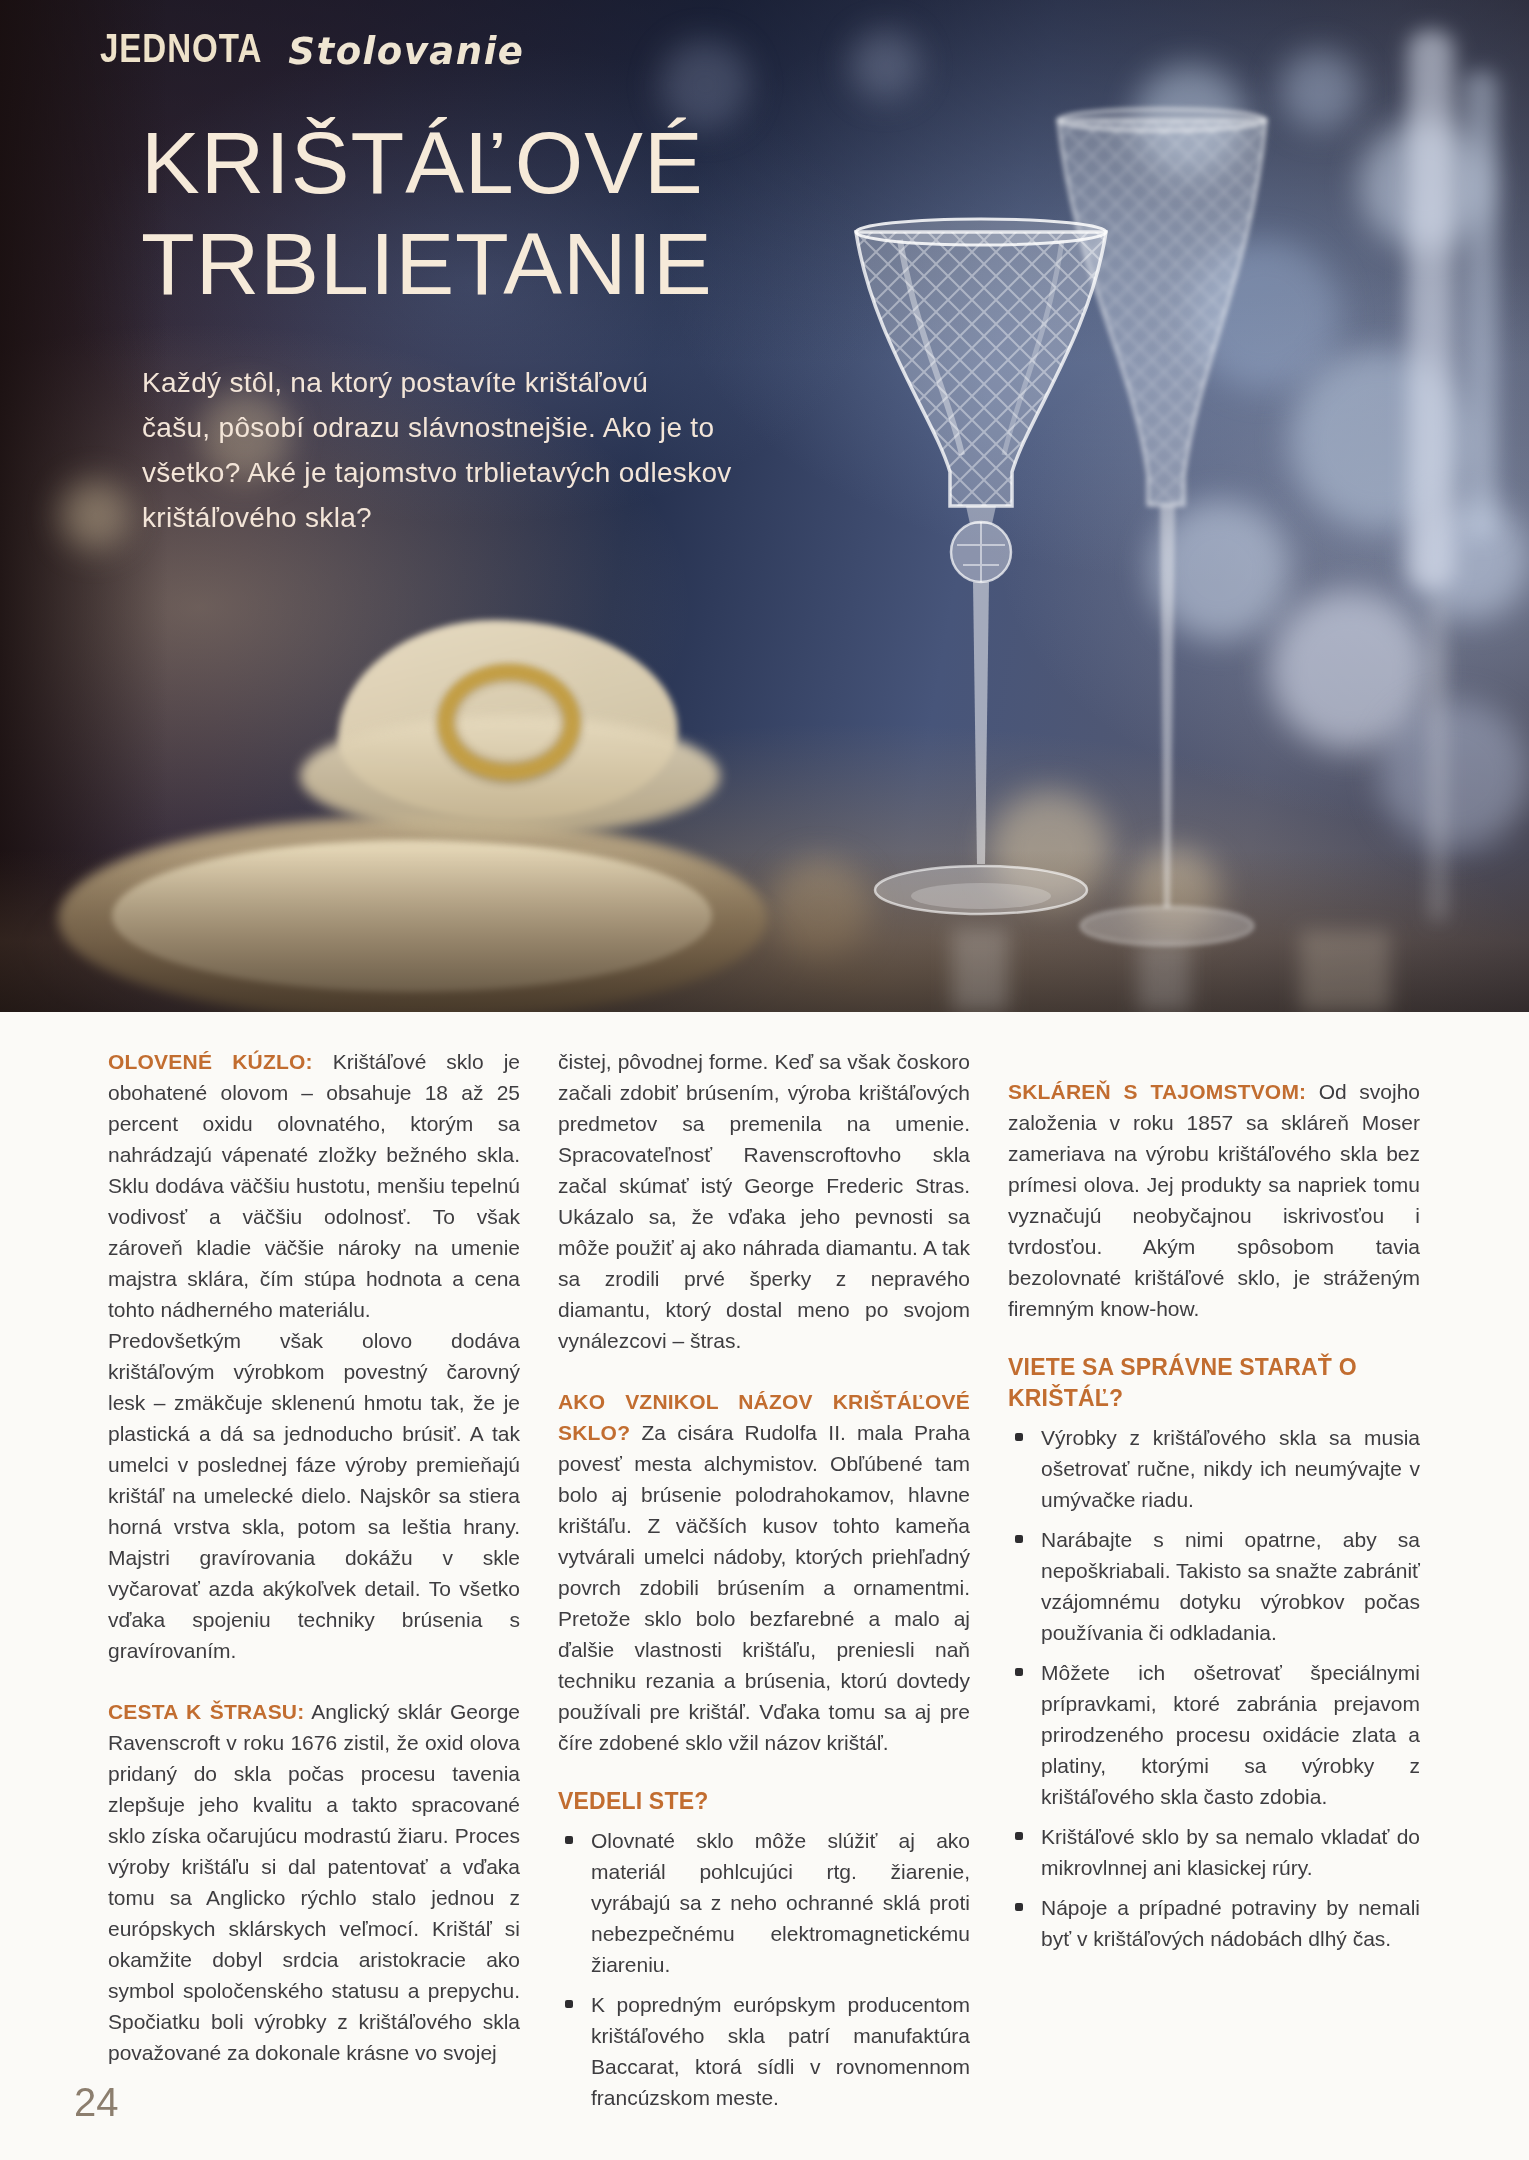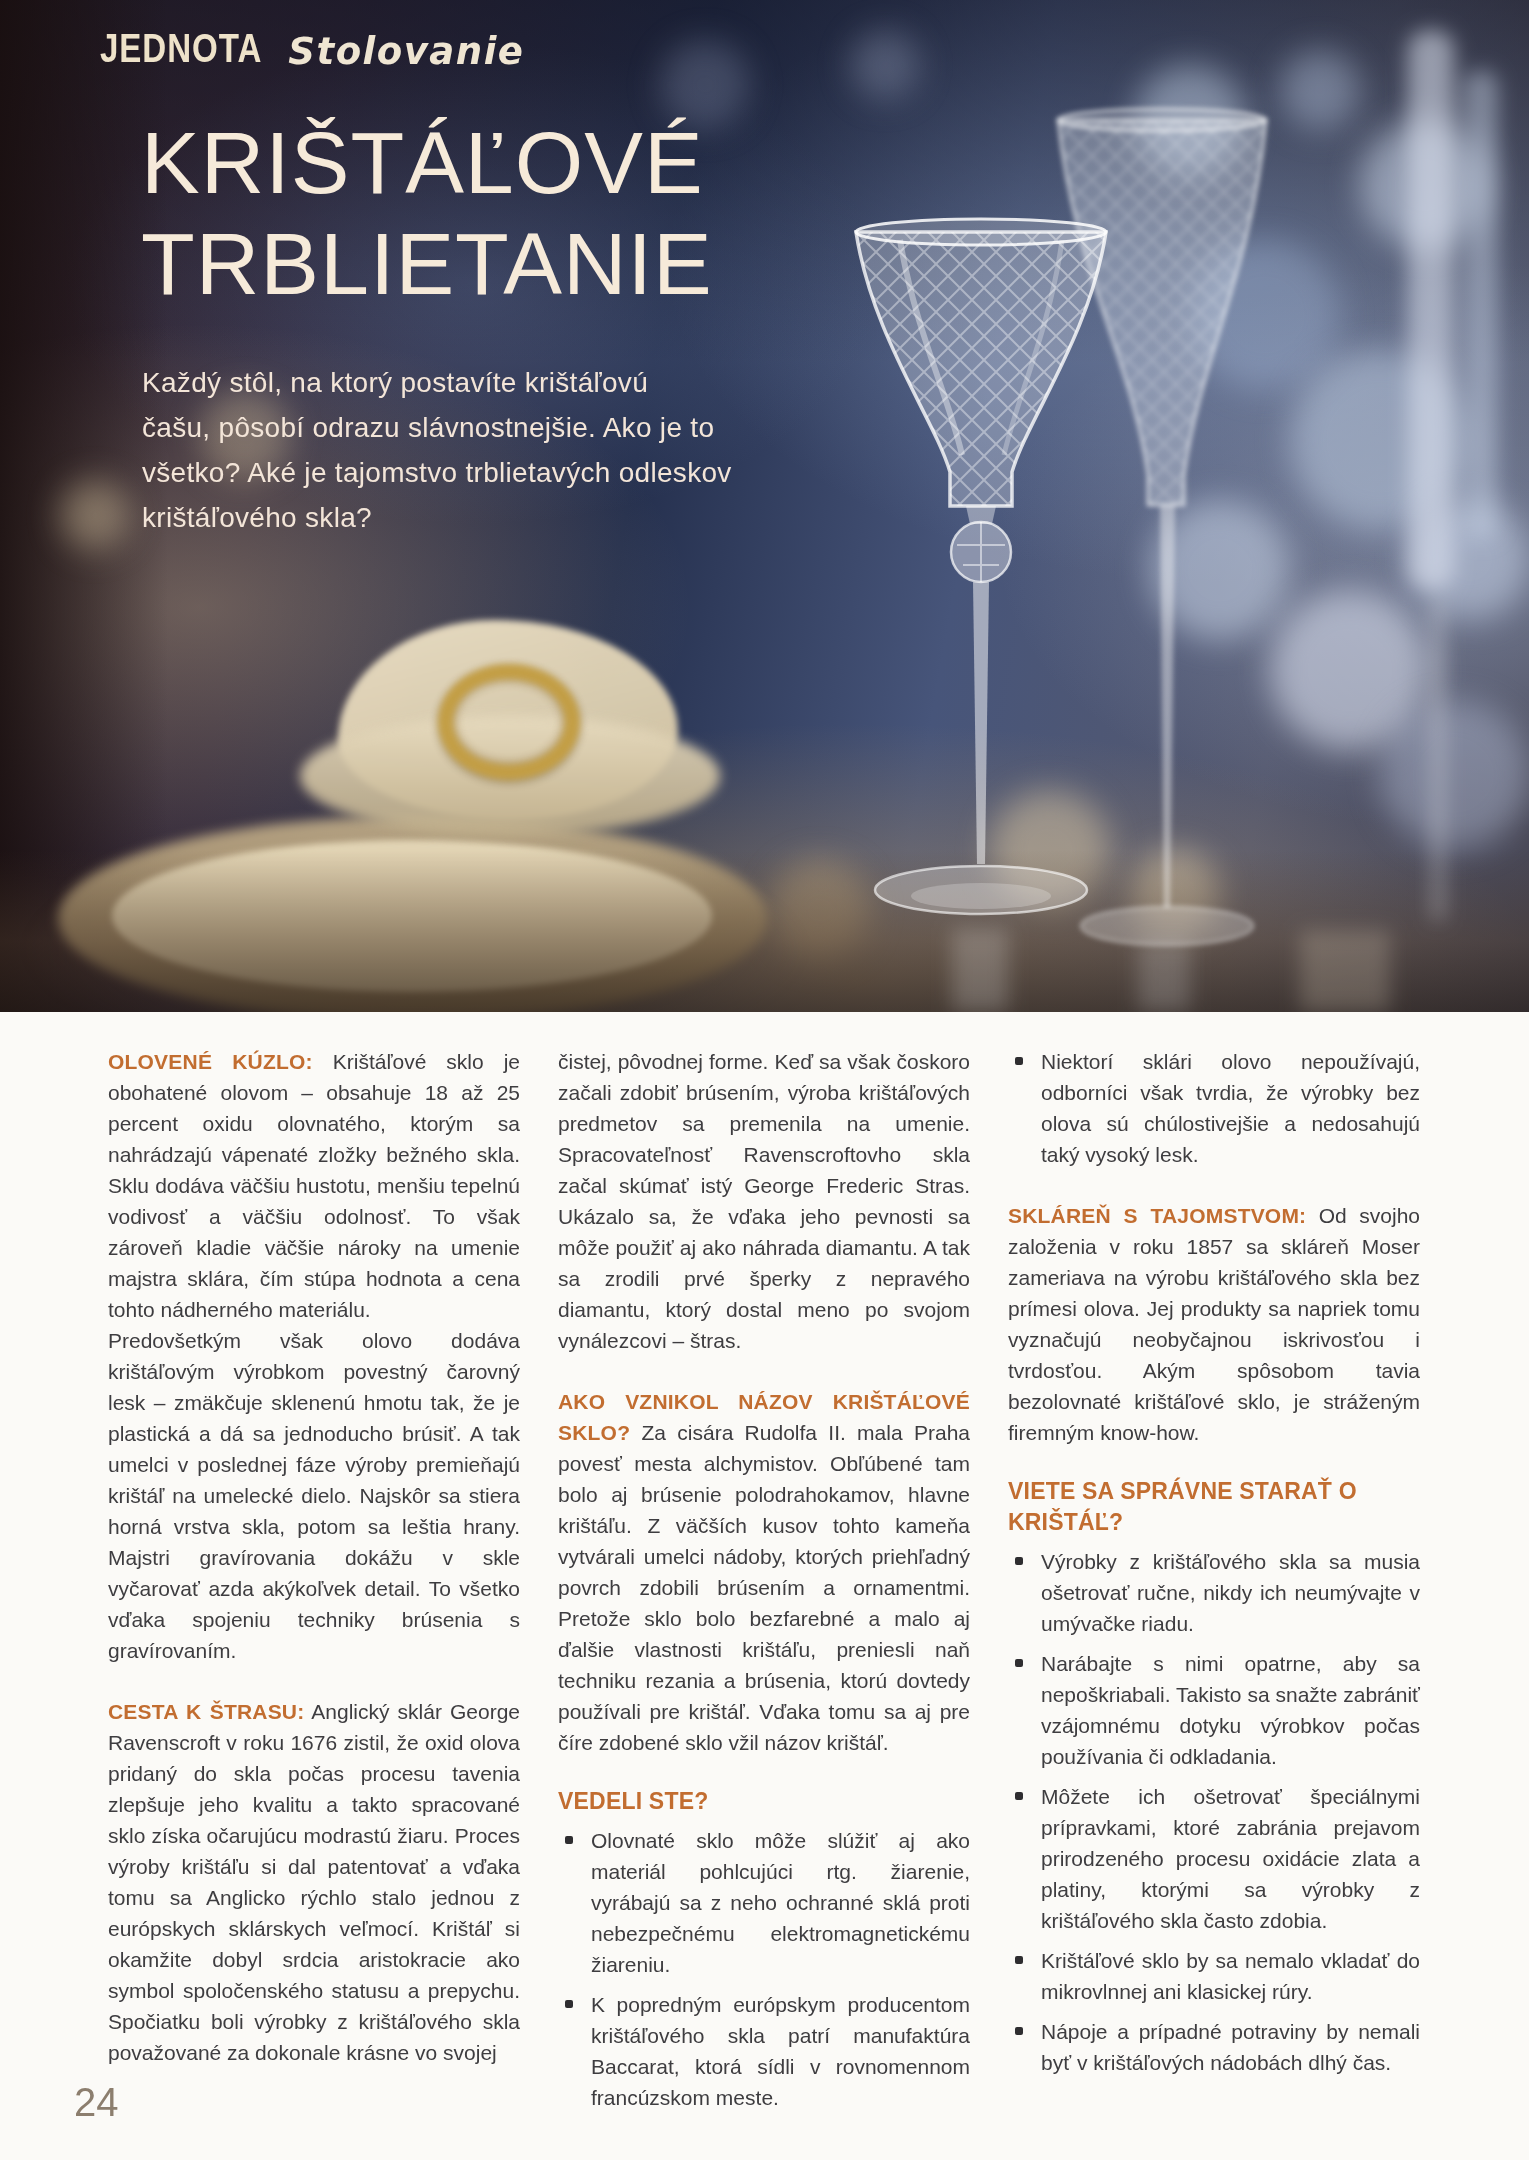--- a/index.html
+++ b/index.html
@@ -182,23 +182,20 @@
     <p class="para"><span>čistej, pôvodnej forme. Keď sa však čoskoro začali zdobiť brúsením, výroba krištáľových predmetov sa premenila na umenie. Spracovateľnosť Ravenscroftovho skla začal skúmať istý George Frederic Stras. Ukázalo sa, že vďaka jeho pevnosti sa môže použiť aj ako náhrada diamantu. A tak sa zrodili prvé šperky z nepravého diamantu, ktorý dostal meno po svojom vynálezcovi – štras.</span></p>
     <p class="para mt"><span class="lead">AKO VZNIKOL NÁZOV KRIŠTÁĽOVÉ SKLO?</span><span> Za cisára Rudolfa II. mala Praha povesť mesta alchymistov. Obľúbené tam bolo aj brúsenie polodrahokamov, hlavne krištáľu. Z väčších kusov tohto kameňa vytvárali umelci nádoby, ktorých priehľadný povrch zdobili brúsením a ornamentmi. Pretože sklo bolo bezfarebné a malo aj ďalšie vlastnosti krištáľu, preniesli naň techniku rezania a brúsenia, ktorú dovtedy používali pre krištáľ. Vďaka tomu sa aj pre číre zdobené sklo vžil názov krištáľ.</span></p>
     <h3 class="sec">VEDELI STE?</h3>
     <ul class="blist">
       <li><span>Olovnaté sklo môže slúžiť aj ako materiál pohlcujúci rtg. žiarenie, vyrábajú sa z neho ochranné sklá proti nebezpečnému elektromagnetickému žiareniu.</span></li>
       <li><span>K popredným európskym producentom krištáľového skla patrí manufaktúra Baccarat, ktorá sídli v rovnomennom francúzskom meste.</span></li>
     </ul>
   </div>
 
   <div class="col col-3">
-    <ul class="blist" style="margin-top:0">
-      <li><span>Niektorí sklári olovo nepoužívajú, odborníci však tvrdia, že výrobky bez olova sú chúlostivejšie a nedosahujú taký vysoký lesk.</span></li>
-    </ul>
     <p class="para mt"><span class="lead">SKLÁREŇ S TAJOMSTVOM:</span><span> Od svojho založenia v roku 1857 sa skláreň Moser zameriava na výrobu krištáľového skla bez prímesi olova. Jej produkty sa napriek tomu vyznačujú neobyčajnou iskrivosťou i tvrdosťou. Akým spôsobom tavia bezolovnaté krištáľové sklo, je stráženým firemným know-how.</span></p>
     <h3 class="sec">VIETE SA SPRÁVNE STARAŤ O KRIŠTÁĽ?</h3>
     <ul class="blist">
       <li><span>Výrobky z krištáľového skla sa musia ošetrovať ručne, nikdy ich neumývajte v umývačke riadu.</span></li>
       <li><span>Narábajte s nimi opatrne, aby sa nepoškriabali. Takisto sa snažte zabrániť vzájomnému dotyku výrobkov počas používania či odkladania.</span></li>
       <li><span>Môžete ich ošetrovať špeciálnymi prípravkami, ktoré zabránia prejavom prirodzeného procesu oxidácie zlata a platiny, ktorými sa výrobky z krištáľového skla často zdobia.</span></li>
       <li><span>Krištáľové sklo by sa nemalo vkladať do mikrovlnnej ani klasickej rúry.</span></li>
       <li><span>Nápoje a prípadné potraviny by nemali byť v krištáľových nádobách dlhý čas.</span></li>
     </ul>
   </div>

